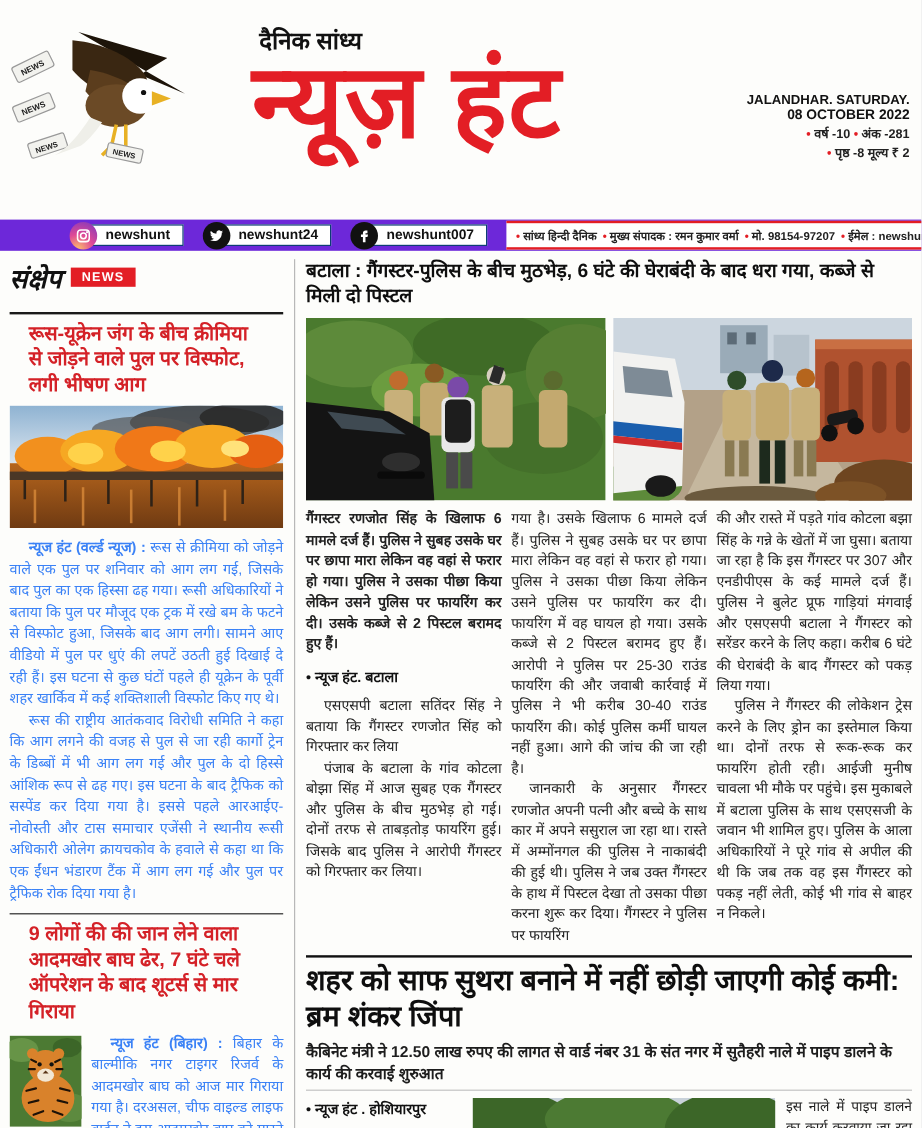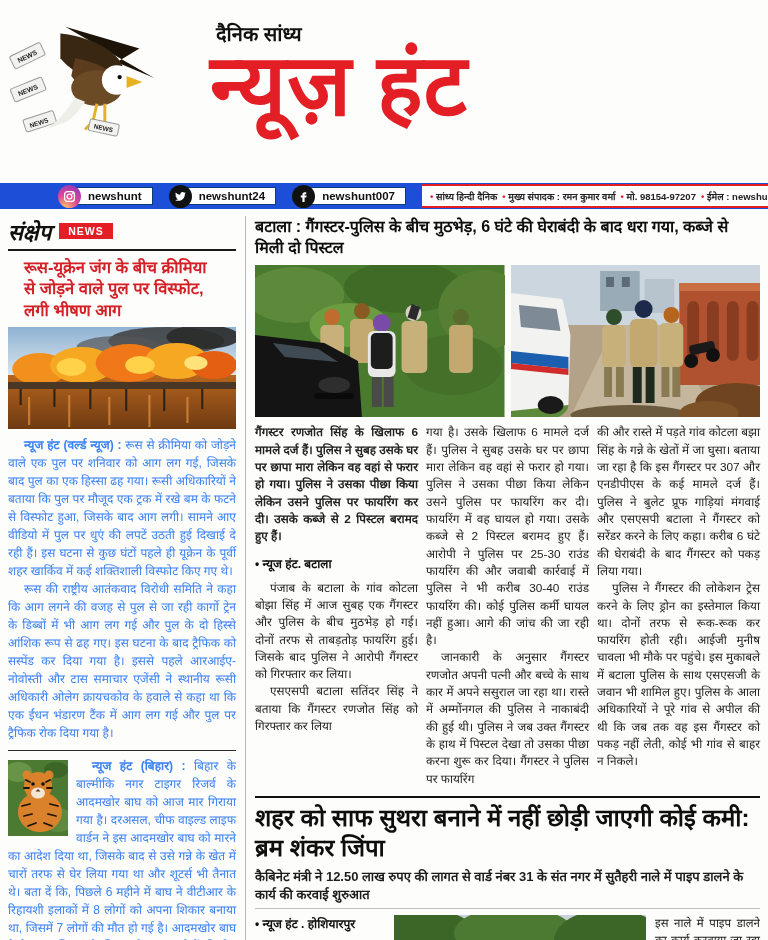--- a/index.html
+++ b/index.html
@@ -16,38 +16,38 @@
   .edition .l1 { font-size:11px; font-weight:800; color:#111; }
   .edition .l2 { font-size:11.5px; font-weight:800; color:#111; }
   .edition .l3 { font-size:10.5px; font-weight:700; color:#222; margin-top:2px; }
   .edition .dot::before { content:"• "; color:#e31e25; }
   .printer { position:absolute; right:8px; bottom:2px; display:flex; align-items:center; gap:6px; }
   .printer .ph-line { font-family:"Liberation Serif", serif; font-style:italic; font-weight:700; font-size:13.5px; color:#111; }
   .phone-badge { width:20px; height:20px; border-radius:50%; background:#1b5fae; color:#fff; font-size:12px; display:flex; align-items:center; justify-content:center; }
   .printer .ph-num { font-family:"Liberation Serif", serif; font-style:italic; font-weight:700; font-size:16px; color:#111; }
 
   
-  .social { position:relative; height:26px; background:#1d4ed8; display:flex; align-items:center; padding-left:58px; }
+  .social { position:relative; height:26px; background:#6d28d9; display:flex; align-items:center; padding-left:58px; }
   .chip { display:flex; align-items:center; margin-right:16px; }
   .chip .cicon { width:23px; height:23px; border-radius:50%; display:flex; align-items:center; justify-content:center; z-index:2; }
   .cicon.ig { background:radial-gradient(circle at 30% 100%, #fdc468, #df4996 45%, #8a3ab9 90%); }
   .cicon.tw, .cicon.fb { background:#111; }
   .chip .pill { background:#fff; border:1px solid #0d3d75; margin-left:-8px; padding:1px 10px 1px 14px; font-size:11.5px; font-weight:800; color:#111; height:18px; display:flex; align-items:center; }
   .infostrip { margin-left:auto; background:#fff; border-top:2.5px solid #e31e25; border-bottom:2.5px solid #e31e25; height:24px; display:flex; align-items:center; padding:0 8px; gap:5px; }
   .infostrip span { font-size:9.5px; font-weight:700; color:#222; white-space:nowrap; }
   .infostrip span::before { content:"• "; color:#e31e25; }
 
   
   .content { display:flex; padding:7px 8px 0 8px; gap:9px; }
   .v-rule { width:1px; background:#b8b8b8; }
   .sidebar { width:228px; flex:none; }
   .mainsec { flex:1; min-width:0; }
 
   
-  .brief-head { display:flex; align-items:center; gap:8px; border-bottom:2.5px solid #1a1a1a; padding-bottom:3px; }
+  .brief-head { display:flex; align-items:center; gap:8px; border-bottom:2.5px solid #1a1a1a; padding-bottom:14px; }
   .brief-head .word { font-size:22px; font-weight:800; font-style:italic; color:#101010; }
   .news-badge { background:#e31e25; color:#fff; font-size:10.5px; font-weight:800; padding:2px 9px; letter-spacing:1px; }
   .side-hl { color:#d42127; font-size:16.5px; font-weight:800; line-height:1.3; margin:6px 16px 6px; }
   .figure { width:100%; display:block; }
   .bridge-fig { height:102px; margin:2px 0 7px; }
   .sb p { font-size:12px; line-height:1.5; text-align:justify; text-indent:16px; color:#3b82f6; }
   .lead { font-weight:800; }
   .sb-rule { border-top:1.5px solid #2a2a2a; margin:8px 0 6px; }
   .tiger-fig { float:left; width:60px; height:76px; margin:3px 8px 2px 0; }
 
@@ -98,20 +98,26 @@
       <path d="M70 80 C60 95 52 105 40 112 L62 104 C70 98 76 90 80 84 Z" fill="#efefe9"></path>
       <path d="M92 86 L88 104 L80 112" stroke="#e8b124" stroke-width="3" fill="none"></path>
       <path d="M100 86 L100 106 L94 114" stroke="#e8b124" stroke-width="3" fill="none"></path>
       <rect x="84" y="104" width="30" height="12" rx="2" fill="#f2f2ee" stroke="#999" transform="rotate(12 99 110)"></rect>
       <text x="89" y="113" font-size="6.5" font-weight="bold" fill="#222" transform="rotate(12 99 110)">NEWS</text>
     </svg>
 
     <div class="tagline">दैनिक सांध्य</div>
     <h1 class="masthead">न्यूज़ हंट</h1>
 
+    <div class="edition">
+      <div class="l1">JALANDHAR. SATURDAY.</div>
+      <div class="l2">08 OCTOBER 2022</div>
+      <div class="l3"><span class="dot">वर्ष -10</span> <span class="dot">अंक -281</span></div>
+      <div class="l3"><span class="dot">पृष्ठ -8</span> <span>मूल्य ₹ 2</span></div>
+    </div>
 
   </header>
 
   <div class="social">
     <div class="chip">
       <span class="cicon ig">
         <svg width="13" height="13" viewBox="0 0 24 24">
             <rect x="3" y="3" width="18" height="18" rx="5" fill="none" stroke="#fff" stroke-width="2.4"></rect>
             <circle cx="12" cy="12" r="4.4" fill="none" stroke="#fff" stroke-width="2.4"></circle>
             <circle cx="17.6" cy="6.4" r="1.6" fill="#fff"></circle>
@@ -193,20 +199,21 @@
             <line x1="134" y1="68" x2="134" y2="100"></line>
             <line x1="170" y1="70" x2="170" y2="96"></line>
         </g>
       </svg>
 
       <p><span class="lead">न्यूज हंट (वर्ल्ड न्यूज) :</span><span> रूस से क्रीमिया को जोड़ने वाले एक पुल पर शनिवार को आग लग गई, जिसके बाद पुल का एक हिस्सा ढह गया। रूसी अधिकारियों ने बताया कि पुल पर मौजूद एक ट्रक में रखे बम के फटने से विस्फोट हुआ, जिसके बाद आग लगी। सामने आए वीडियो में पुल पर धुएं की लपटें उठती हुई दिखाई दे रही हैं। इस घटना से कुछ घंटों पहले ही यूक्रेन के पूर्वी शहर खार्किव में कई शक्तिशाली विस्फोट किए गए थे।</span></p>
       <p>रूस की राष्ट्रीय आतंकवाद विरोधी समिति ने कहा कि आग लगने की वजह से पुल से जा रही कार्गो ट्रेन के डिब्बों में भी आग लग गई और पुल के दो हिस्से आंशिक रूप से ढह गए। इस घटना के बाद ट्रैफिक को सस्पेंड कर दिया गया है। इससे पहले आरआईए-नोवोस्ती और टास समाचार एजेंसी ने स्थानीय रूसी अधिकारी ओलेग क्रायचकोव के हवाले से कहा था कि एक ईंधन भंडारण टैंक में आग लग गई और पुल पर ट्रैफिक रोक दिया गया है।</p>
 
       <div class="sb-rule"></div>
 
+      <h2 class="side-hl">9 लोगों की की जान लेने वाला आदमखोर बाघ ढेर, 7 घंटे चले ऑपरेशन के बाद शूटर्स से मार गिराया</h2>
 
       <p>
         <svg class="tiger-fig" viewBox="0 0 60 76" preserveAspectRatio="none" style="shape-outside:margin-box;">
           <rect width="60" height="76" fill="#4c7a33"></rect>
           <ellipse cx="10" cy="12" rx="14" ry="10" fill="#679447"></ellipse>
           <ellipse cx="50" cy="60" rx="16" ry="12" fill="#5d8a3f"></ellipse>
           <ellipse cx="48" cy="10" rx="12" ry="8" fill="#3c6628"></ellipse>
           <ellipse cx="32" cy="52" rx="22" ry="20" fill="#d9822b"></ellipse>
           <circle cx="30" cy="26" r="14" fill="#d9822b"></circle>
           <circle cx="19" cy="15" r="4.5" fill="#d9822b"></circle>
@@ -319,22 +326,22 @@
             <rect x="180" y="78" width="26" height="10" rx="4" fill="#1a1a1a" transform="rotate(-12 193 83)"></rect>
             <circle cx="182" cy="96" r="7" fill="#111"></circle>
               <circle cx="204" cy="90" r="7" fill="#111"></circle>
           </svg>
         </div>
 
         <div class="cols3">
           <div class="mcol">
             <p class="intro" style="text-indent:0;">गैंगस्टर रणजोत सिंह के खिलाफ 6 मामले दर्ज हैं। पुलिस ने सुबह उसके घर पर छापा मारा लेकिन वह वहां से फरार हो गया। पुलिस ने उसका पीछा किया लेकिन उसने पुलिस पर फायरिंग कर दी। उसके कब्जे से 2 पिस्टल बरामद हुए हैं।</p>
             <div class="byline">• न्यूज हंट. बटाला</div>
+            <p>एसएसपी बटाला सतिंदर सिंह ने बताया कि गैंगस्टर रणजोत सिंह को गिरफ्तार कर लिया</p>
             <p>पंजाब के बटाला के गांव कोटला बोझा सिंह में आज सुबह एक गैंगस्टर और पुलिस के बीच मुठभेड़ हो गई। दोनों तरफ से ताबड़तोड़ फायरिंग हुई। जिसके बाद पुलिस ने आरोपी गैंगस्टर को गिरफ्तार कर लिया।</p>
-            <p>एसएसपी बटाला सतिंदर सिंह ने बताया कि गैंगस्टर रणजोत सिंह को गिरफ्तार कर लिया</p>
           </div>
           <div class="mcol">
             <p style="text-indent:0;">गया है। उसके खिलाफ 6 मामले दर्ज हैं। पुलिस ने सुबह उसके घर पर छापा मारा लेकिन वह वहां से फरार हो गया। पुलिस ने उसका पीछा किया लेकिन उसने पुलिस पर फायरिंग कर दी। फायरिंग में वह घायल हो गया। उसके कब्जे से 2 पिस्टल बरामद हुए हैं। आरोपी ने पुलिस पर 25-30 राउंड फायरिंग की और जवाबी कार्रवाई में पुलिस ने भी करीब 30-40 राउंड फायरिंग की। कोई पुलिस कर्मी घायल नहीं हुआ। आगे की जांच की जा रही है।</p>
             <p>जानकारी के अनुसार गैंगस्टर रणजोत अपनी पत्नी और बच्चे के साथ कार में अपने ससुराल जा रहा था। रास्ते में अम्मोंनगल की पुलिस ने नाकाबंदी की हुई थी। पुलिस ने जब उक्त गैंगस्टर के हाथ में पिस्टल देखा तो उसका पीछा करना शुरू कर दिया। गैंगस्टर ने पुलिस पर फायरिंग</p>
           </div>
           <div class="mcol">
             <p style="text-indent:0;">की और रास्ते में पड़ते गांव कोटला बझा सिंह के गन्ने के खेतों में जा घुसा। बताया जा रहा है कि इस गैंगस्टर पर 307 और एनडीपीएस के कई मामले दर्ज हैं। पुलिस ने बुलेट प्रूफ गाड़ियां मंगवाई और एसएसपी बटाला ने गैंगस्टर को सरेंडर करने के लिए कहा। करीब 6 घंटे की घेराबंदी के बाद गैंगस्टर को पकड़ लिया गया।</p>
             <p>पुलिस ने गैंगस्टर की लोकेशन ट्रेस करने के लिए ड्रोन का इस्तेमाल किया था। दोनों तरफ से रूक-रूक कर फायरिंग होती रही। आईजी मुनीष चावला भी मौके पर पहुंचे। इस मुकाबले में बटाला पुलिस के साथ एसएसजी के जवान भी शामिल हुए। पुलिस के आला अधिकारियों ने पूरे गांव से अपील की थी कि जब तक वह इस गैंगस्टर को पकड़ नहीं लेती, कोई भी गांव से बाहर न निकले।</p>
           </div>
         </div>

